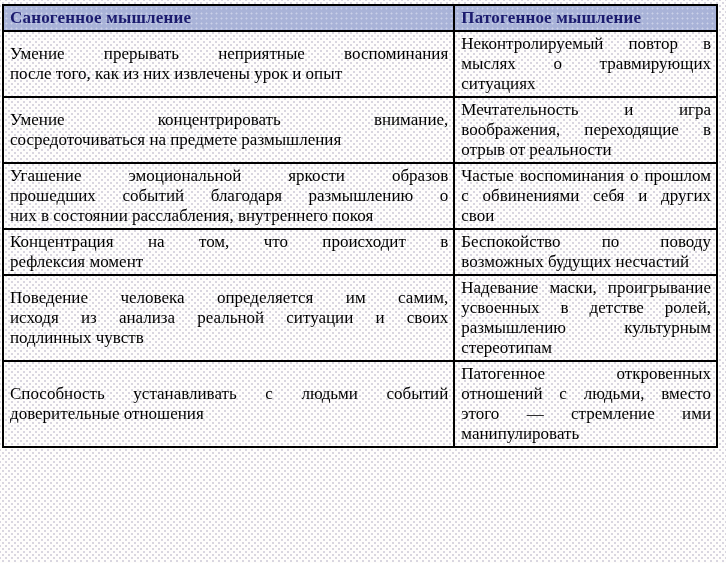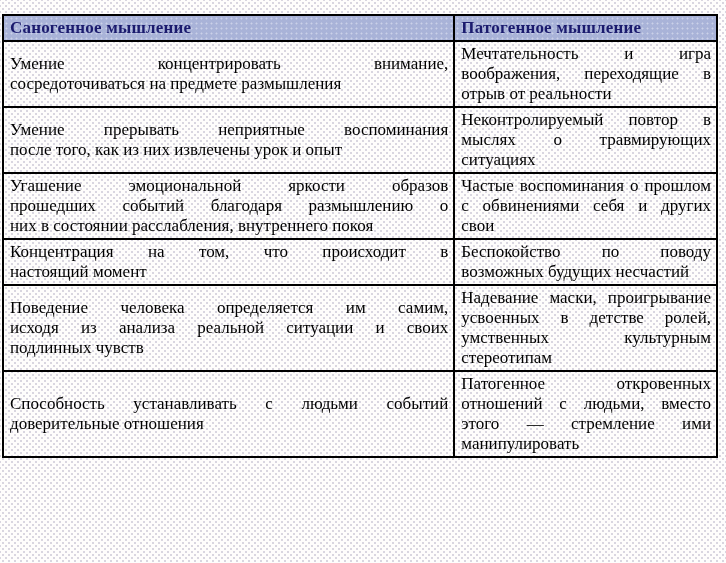--- a/index.html
+++ b/index.html
@@ -25,21 +25,21 @@
     background-image:
       radial-gradient(var(--dot) 0.9px, transparent 1.15px),
       radial-gradient(var(--dot) 0.9px, transparent 1.15px);
     background-size: 6px 6px;
     background-position: 0 0, 3px 3px;
   }
   table.cmp {
     border-collapse: collapse;
     table-layout: fixed;
     width: 716px;
-    margin: 14px 3px 0 2px;
+    margin: 4px 3px 0 2px;
     border-radius: 16px;
   }
   table.cmp, table.cmp th, table.cmp td {
     border: 2px solid var(--border);
   }
   th {
     width: 426px;
     background-color: var(--header-bg);
     background-image: radial-gradient(rgba(255,255,255,0.40) 0.9px, transparent 1.1px);
     background-size: 5px 5px;
@@ -73,39 +73,39 @@
 <table class="cmp">
   <thead>
     <tr>
       <th class="col-left">Саногенное мышление</th>
       <th class="col-right">Патогенное мышление</th>
     </tr>
   </thead>
   <tbody>
   <tr>
     <td class="col-left cell">
+          <div class="ln">Умение прерывать неприятные воспоминания</div>
+          <div class="ln">после того, как из них извлечены урок и опыт</div>
+        </td>
+    <td class="col-right cell">
+          <div class="ln">Неконтролируемый повтор в</div>
+          <div class="ln">мыслях о травмирующих</div>
+          <div class="ln">ситуациях</div>
+        </td>
+  </tr>
+
+  <tr>
+    <td class="col-left cell">
           <div class="ln">Умение концентрировать внимание,</div>
           <div class="ln">сосредоточиваться на предмете размышления</div>
         </td>
     <td class="col-right cell">
           <div class="ln">Мечтательность и игра</div>
           <div class="ln">воображения, переходящие в</div>
           <div class="ln">отрыв от реальности</div>
-        </td>
-  </tr>
-
-  <tr>
-    <td class="col-left cell">
-          <div class="ln">Умение прерывать неприятные воспоминания</div>
-          <div class="ln">после того, как из них извлечены урок и опыт</div>
-        </td>
-    <td class="col-right cell">
-          <div class="ln">Неконтролируемый повтор в</div>
-          <div class="ln">мыслях о травмирующих</div>
-          <div class="ln">ситуациях</div>
         </td>
   </tr>
 
 
 
   <tr>
     <td class="col-left cell">
           <div class="ln">Угашение эмоциональной яркости образов</div>
           <div class="ln">прошедших событий благодаря размышлению о</div>
           <div class="ln">них в состоянии расслабления, внутреннего покоя</div>
@@ -113,38 +113,38 @@
     <td class="col-right cell">
           <div class="ln">Частые воспоминания о прошлом</div>
           <div class="ln">с обвинениями себя и других</div>
           <div class="ln">свои</div>
         </td>
   </tr>
 
   <tr>
     <td class="col-left cell">
           <div class="ln">Концентрация на том, что происходит в</div>
-          <div class="ln">настоящий момент</div>
+          <div class="ln">рефлексия момент</div>
         </td>
     <td class="col-right cell">
           <div class="ln">Беспокойство по поводу</div>
           <div class="ln">возможных будущих несчастий</div>
         </td>
   </tr>
 
   <tr>
     <td class="col-left cell">
           <div class="ln">Поведение человека определяется им самим,</div>
           <div class="ln">исходя из анализа реальной ситуации и своих</div>
           <div class="ln">подлинных чувств</div>
         </td>
     <td class="col-right cell">
           <div class="ln">Надевание маски, проигрывание</div>
           <div class="ln">усвоенных в детстве ролей,</div>
-          <div class="ln">умственных культурным</div>
+          <div class="ln">размышлению культурным</div>
           <div class="ln">стереотипам</div>
         </td>
   </tr>
 
   <tr>
     <td class="col-left cell">
           <div class="ln">Способность устанавливать с людьми событий</div>
           <div class="ln">доверительные отношения</div>
         </td>
     <td class="col-right cell">

